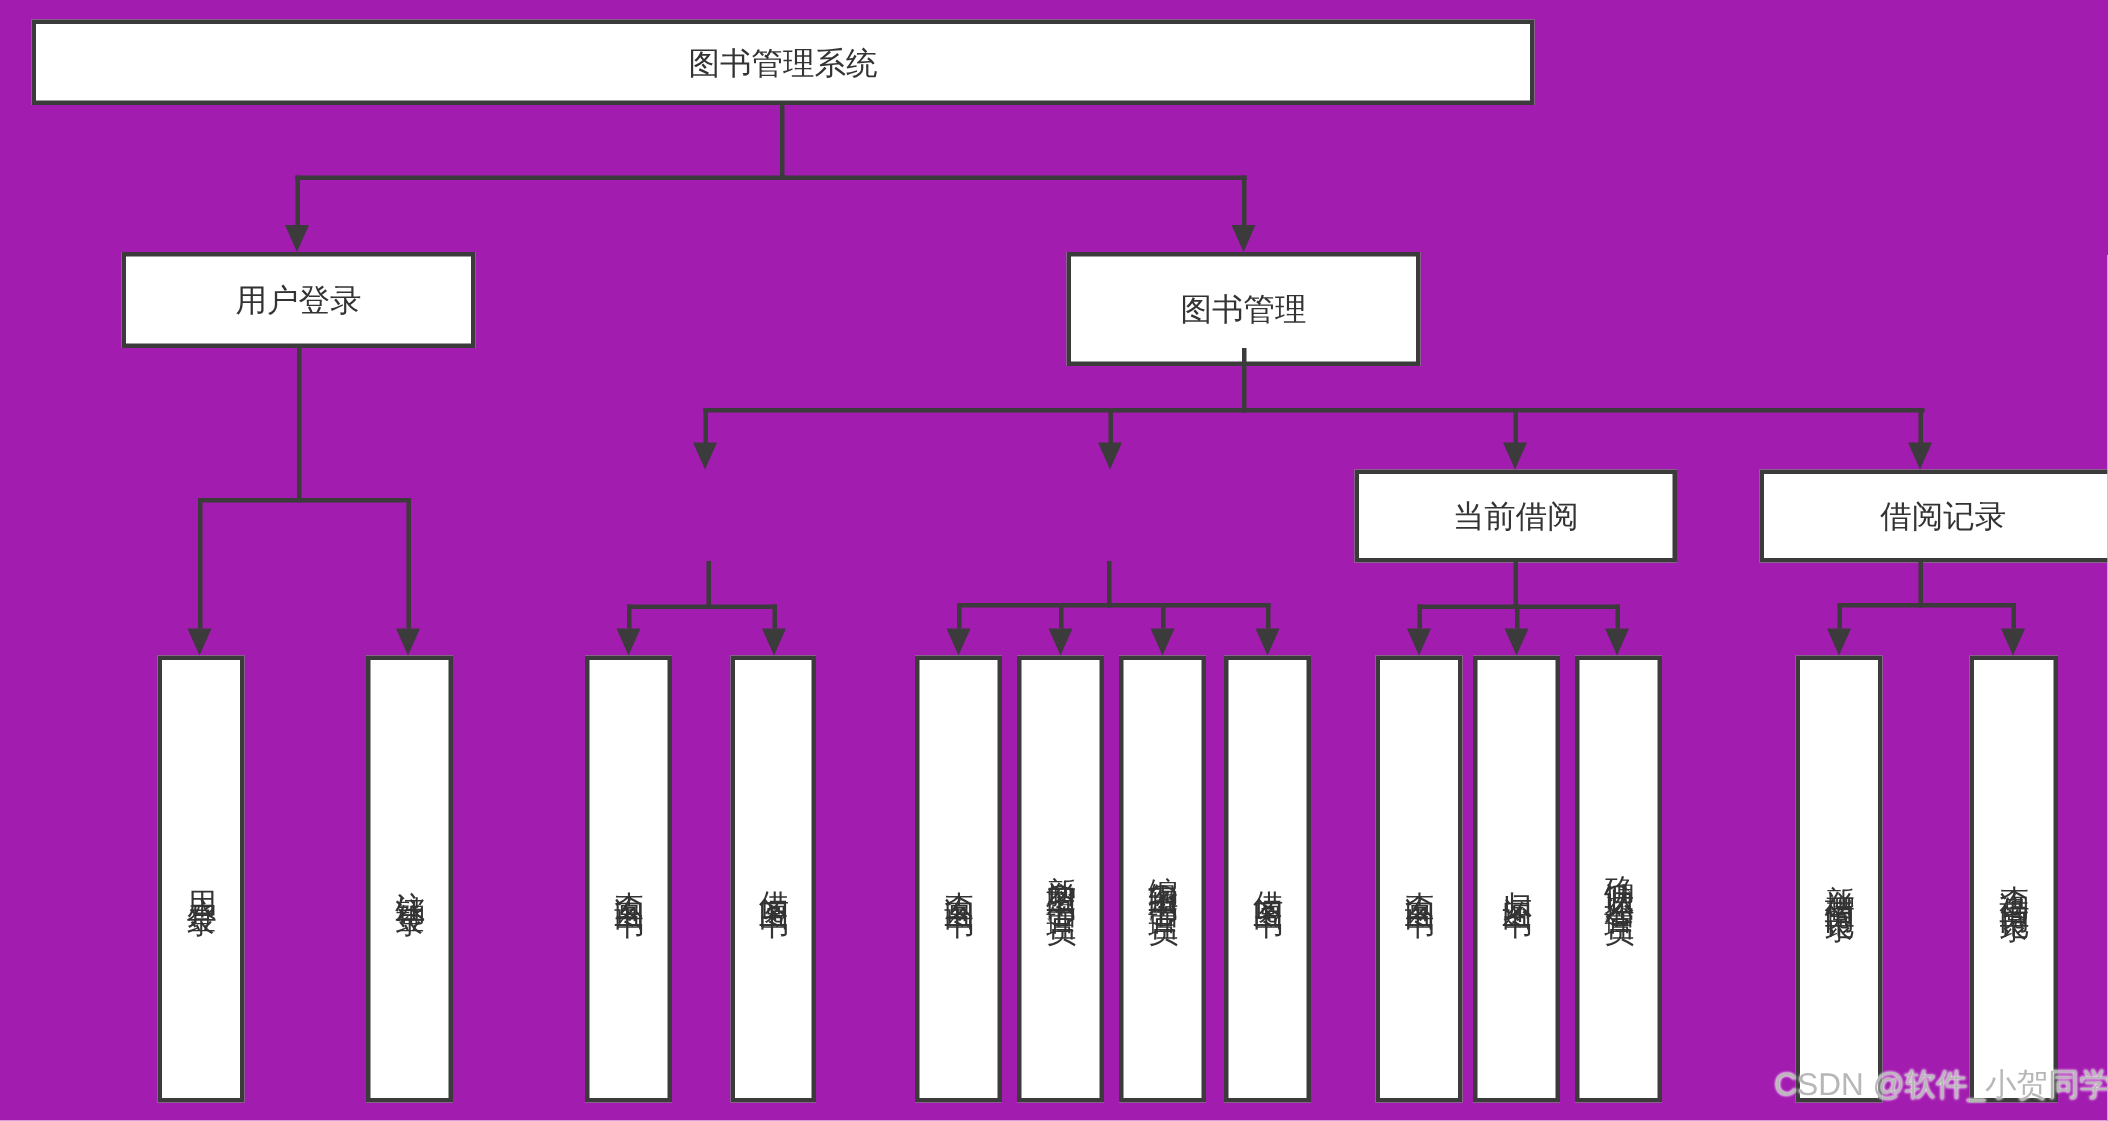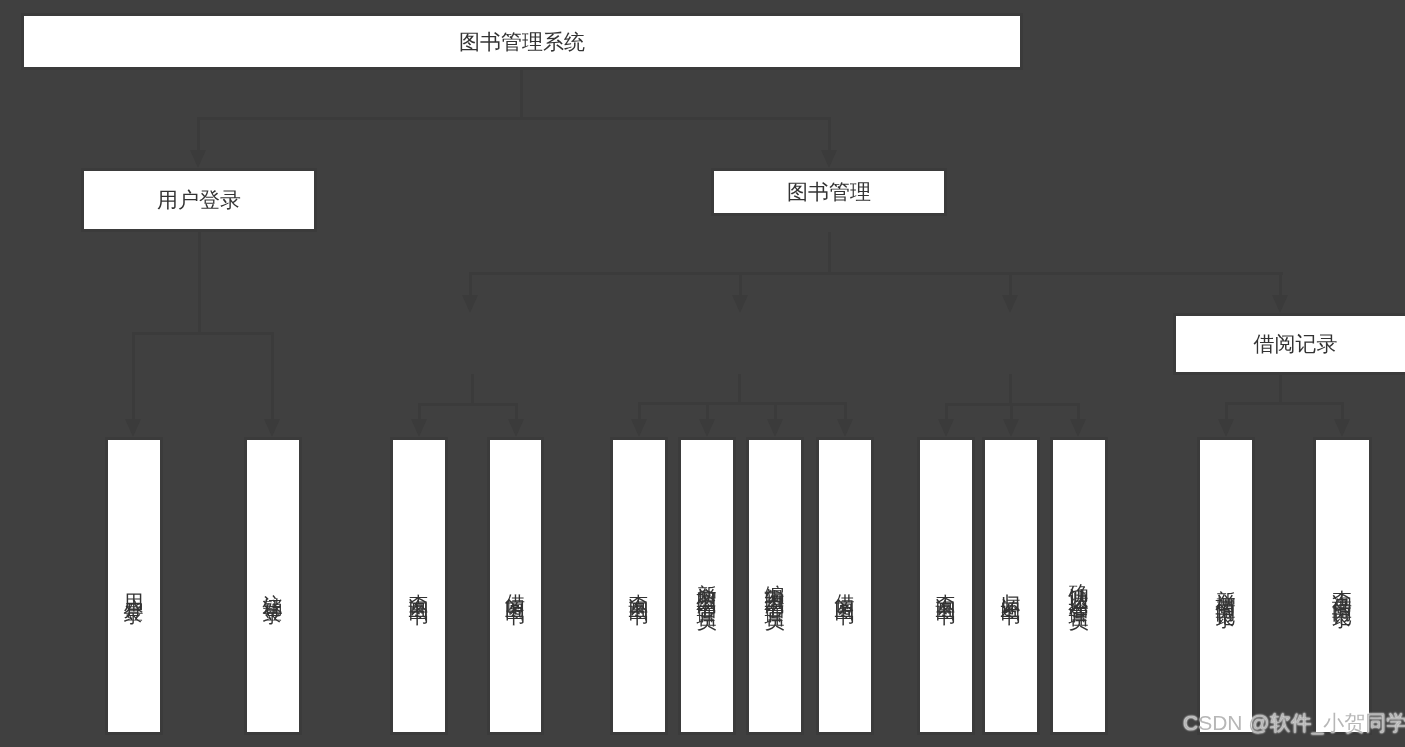--- a/index.html
+++ b/index.html
@@ -1,17 +1,17 @@
 <!DOCTYPE html>
 <html><head>
 <meta charset="utf-8">
 <style>
   html,body{margin:0;padding:0;background:#fff;}
   .canvas{
-    position:relative;width:1405px;height:747px;background:#404040;
+    position:relative;width:1405px;height:747px;background:#a21caf;
     font-family:"Liberation Sans",sans-serif;overflow:hidden;
   }
   .box{
     position:absolute;box-sizing:border-box;background:#ffffff;
     border:3px solid #3b3b3b;display:flex;align-items:center;justify-content:center;
   }
   .box span{color:#333333;font-size:21px;white-space:nowrap;}
   .vbox span{
     writing-mode:vertical-rl;text-orientation:mixed;
     font-size:20px;letter-spacing:4px;line-height:1;
@@ -33,24 +33,27 @@
 
 <div class="canvas">
 
   <div class="box" style="left:21px;top:13px;width:1002px;height:57px">
     <span>图书管理系统</span>
   </div>
 
   <div class="box" style="left:81px;top:168px;width:236px;height:64px">
     <span>用户登录</span>
   </div>
-  <div class="box" style="left:711px;top:168px;width:236px;height:48px">
+  <div class="box" style="left:711px;top:168px;width:236px;height:76px">
     <span>图书管理</span>
   </div>
 
+  <div class="box" style="left:903px;top:313px;width:215px;height:62px">
+    <span>当前借阅</span>
+  </div>
   <div class="box" style="left:1173px;top:313px;width:245px;height:62px">
     <span>借阅记录</span>
   </div>
 
   <div class="box vbox" style="left:105px;top:437px;width:58px;height:298px">
     <span>用户登录</span>
   </div>
   <div class="box vbox" style="left:244px;top:437px;width:58px;height:298px">
     <span>注销登录</span>
   </div>

